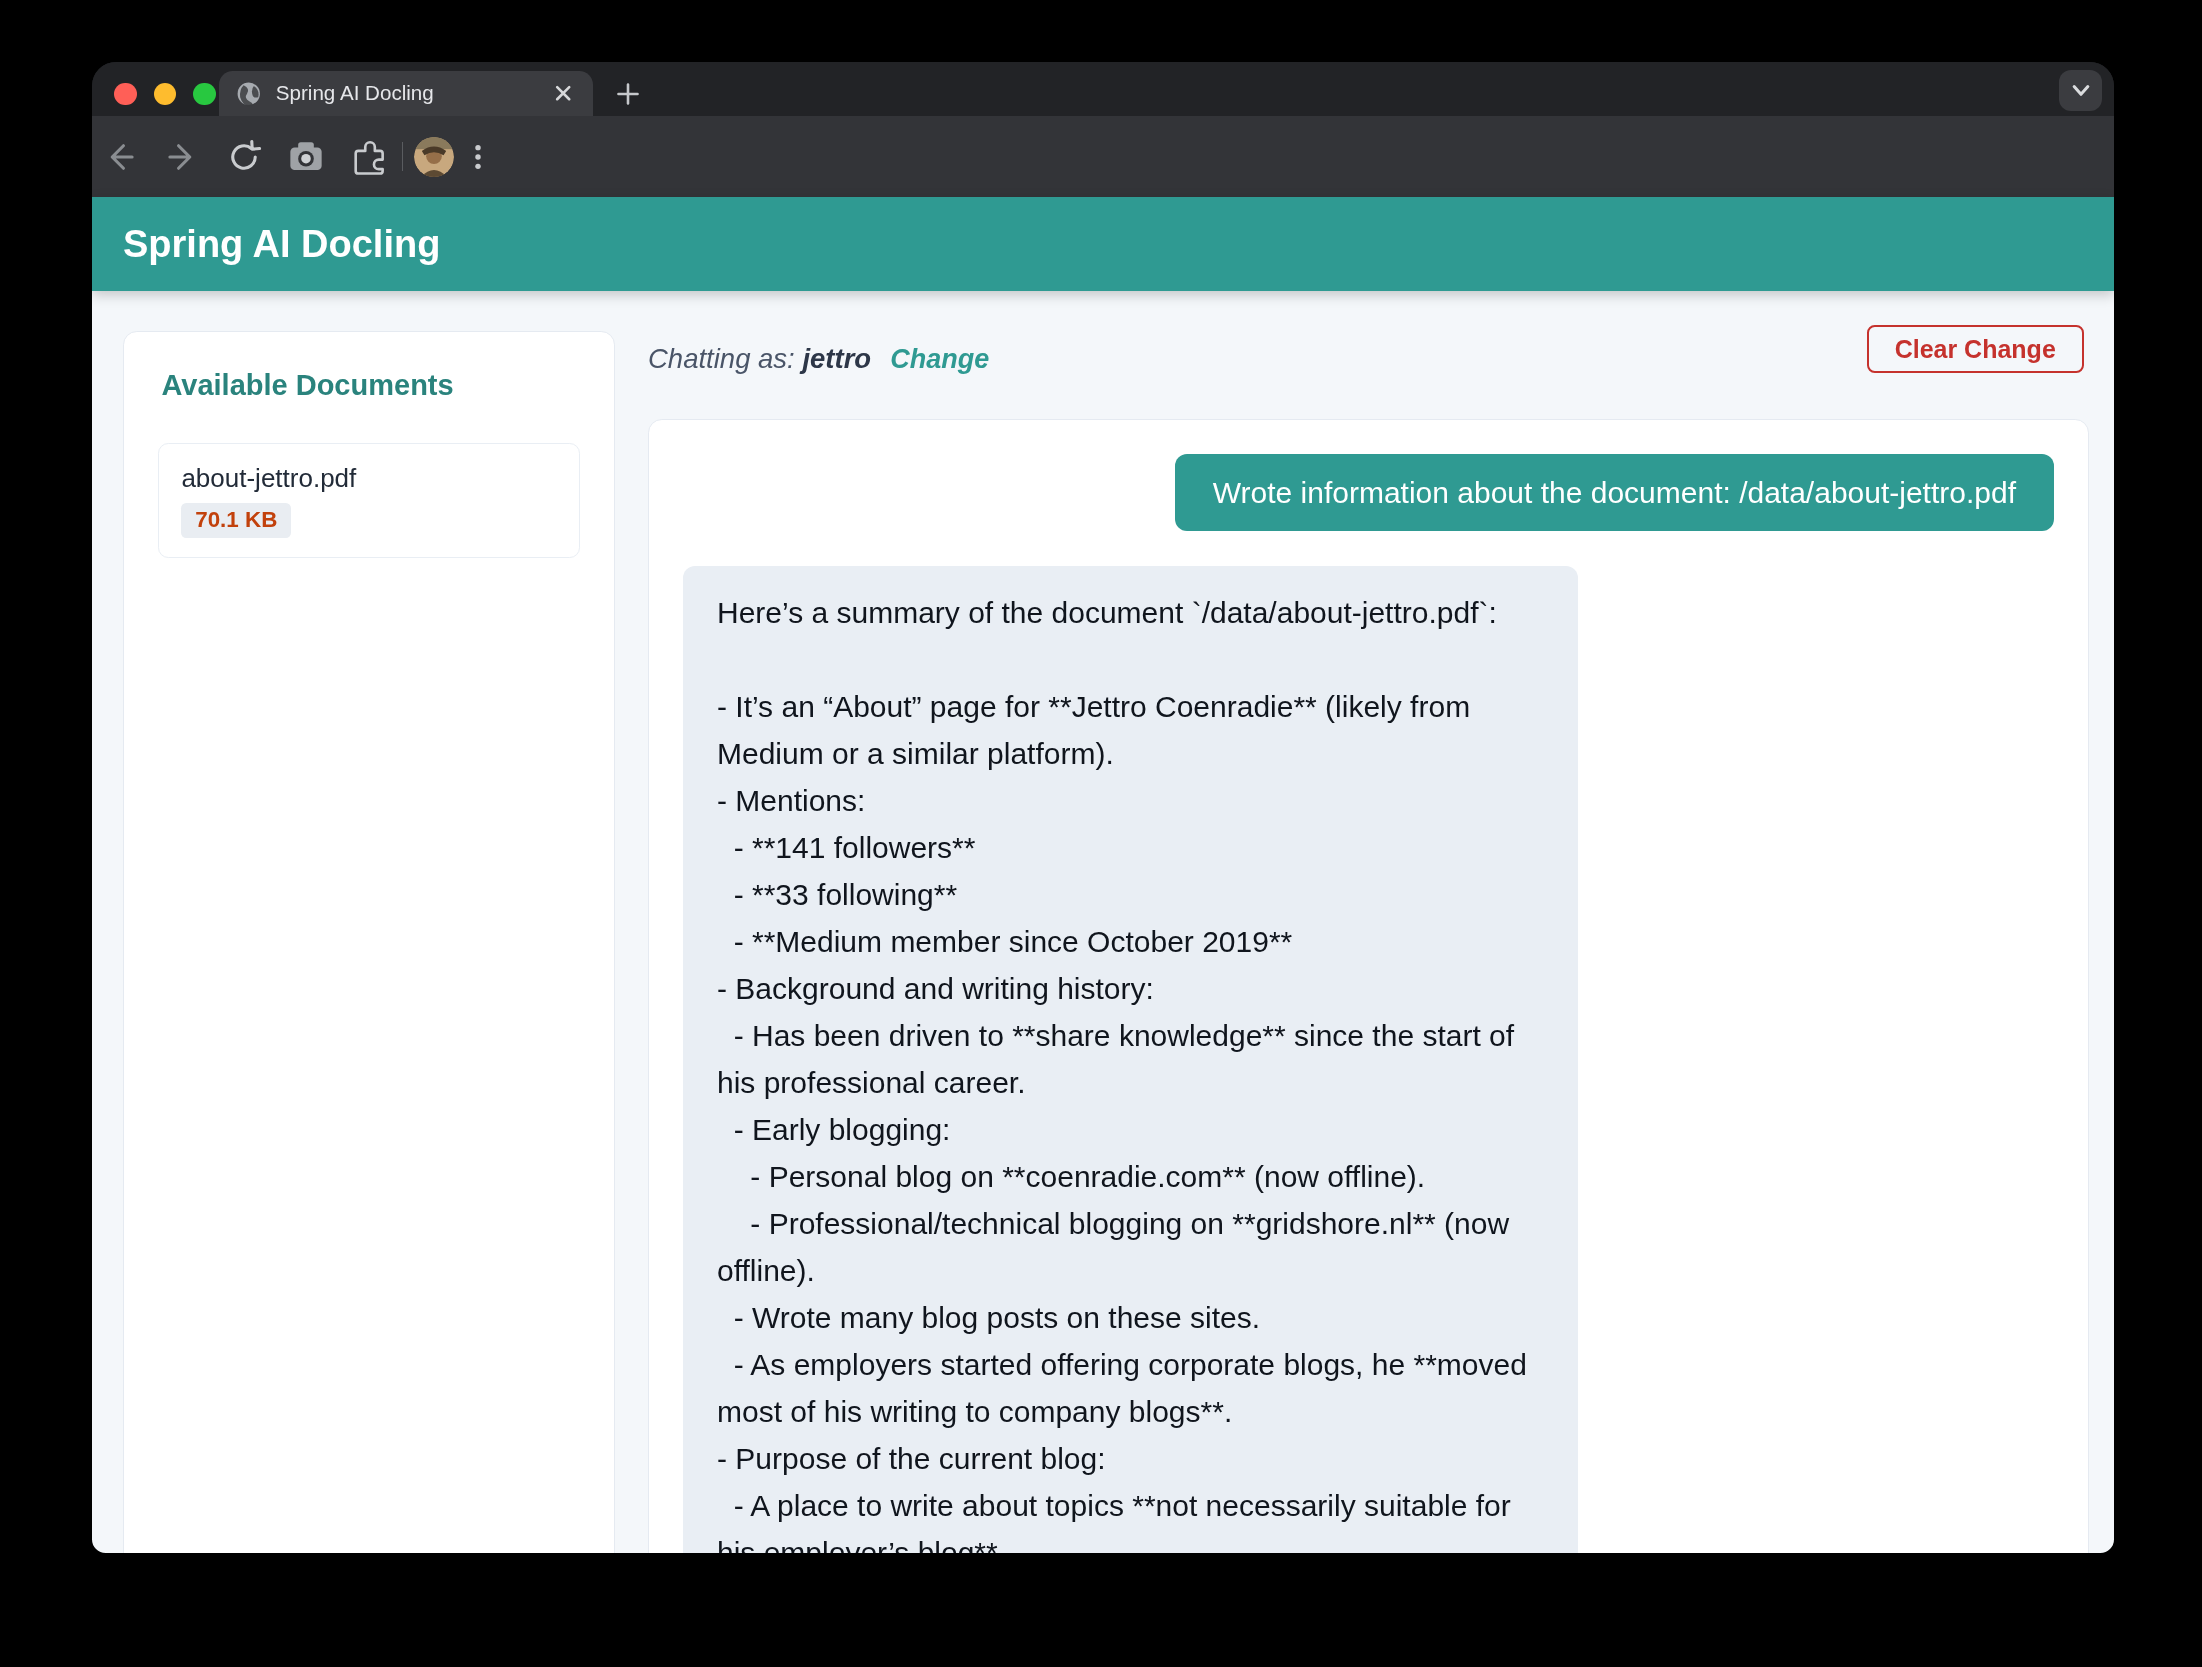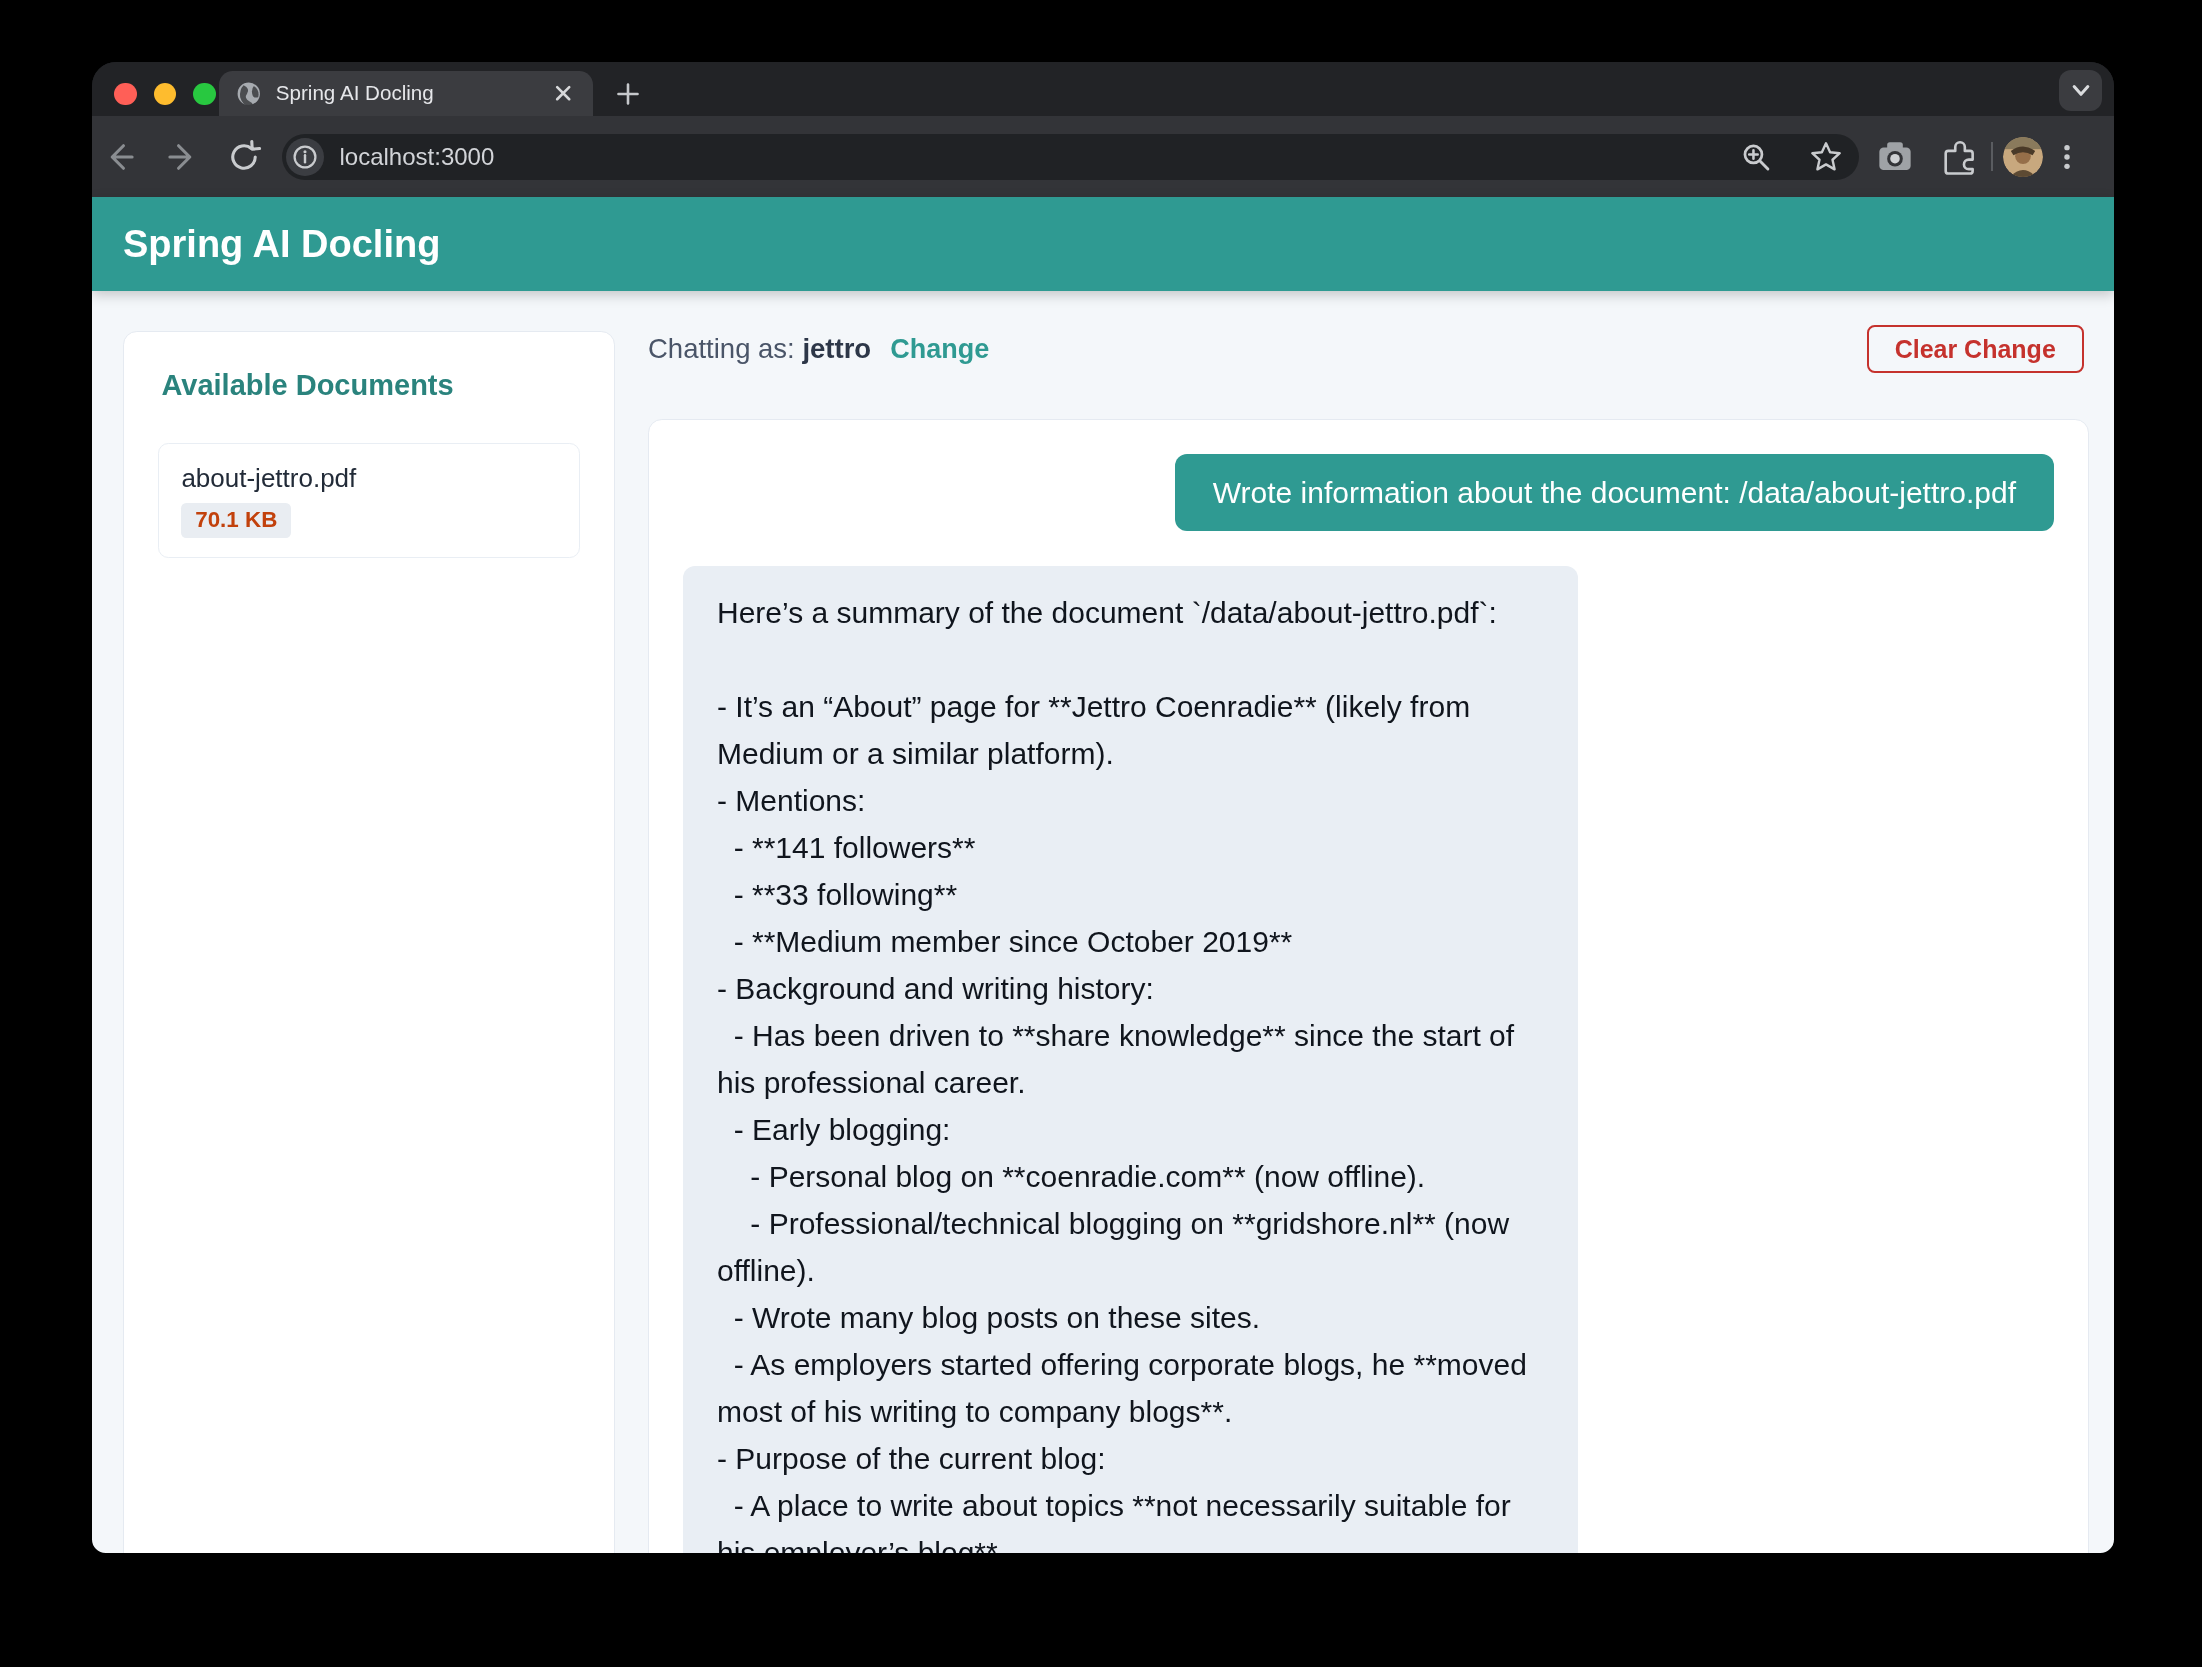--- a/index.html
+++ b/index.html
@@ -57,21 +57,21 @@
   .sidebar-card{ position:absolute; left:31px; top:40px; width:492px; bottom:-26px;
                  background:#fff; border:1.7px solid #e5eaf1; border-radius:13.8px; padding:34px; }
   .side-heading{ font-size:29px; font-weight:bold; color:var(--accent-teal-dark); margin:3.4px 0 0 3.4px; }
   .doc-card{ margin-top:41px; border:1.7px solid #e9eef4; border-radius:10.3px; padding:19px 22.4px; }
   .doc-name{ font-size:26px; color:#222b38; }
   .doc-badge{ display:inline-block; margin-top:8.6px; background:#e9edf2; border-radius:5.2px;
               padding:4.3px 13.8px; font-size:22.4px; font-weight:bold; color:#c2410c; }
 
   .main{ position:absolute; left:556px; right:25px; top:0; bottom:0; }
   .chat-topbar{ position:absolute; left:0; right:0; top:34px; height:48px; }
-  .chatting{ font-size:27.5px; color:#4a5568; line-height:48px; }
+  .chatting{ font-size:27.5px; color:#4a5568; line-height:68px;font-style:italic; }
   .chatting b{ color:#2d3748; }
   .change-link{ color:var(--accent-teal); font-size:27px; font-weight:600; margin-left:19px; cursor:pointer; }
   .clear-btn{ position:absolute; right:5.2px; top:0; height:48px; padding:0 26px;
               border:2.6px solid var(--danger-red); border-radius:7.7px; background:transparent;
               color:var(--danger-red); font-family:"Liberation Sans",sans-serif;
               font-size:25px; font-weight:bold; }
 
   .chat-card{ position:absolute; left:0; right:0; top:128px; bottom:-69px; background:#fff;
               border:1.7px solid #e5eaf1; border-radius:13.8px; padding:34px; overflow:hidden; }
   .row-user{ display:flex; justify-content:flex-end; }
@@ -135,44 +135,20 @@
         <path d="M18 9 L31 22 L18 35 M31 22 H8" stroke="#8a8d91" stroke-width="3.6" fill="none" stroke-linecap="round" stroke-linejoin="round"></path>
       </svg>
     </div>
     <div class="icon-btn">
       <svg width="38" height="38" viewBox="0 0 44 44">
         <path d="M35 22 a13 13 0 1 1 -4.5 -9.8" stroke="#c9cbce" stroke-width="3.6" fill="none" stroke-linecap="round"></path>
         <path d="M31 4 L31.5 13 L40 12.2" stroke="#c9cbce" stroke-width="3.6" fill="none" stroke-linecap="round" stroke-linejoin="round"></path>
       </svg>
     </div>
 
-    <div class="omnibox">
-      <span class="site-info">
-        <svg width="26" height="26" viewBox="0 0 30 30">
-          <circle cx="15" cy="15" r="12" stroke="#c9cbce" stroke-width="2.6" fill="none"></circle>
-          <path d="M15 13 V21" stroke="#c9cbce" stroke-width="2.8" stroke-linecap="round"></path>
-          <circle cx="15" cy="9" r="1.8" fill="#c9cbce"></circle>
-        </svg>
-      </span>
-      <span class="url">localhost:3000</span>
-      <span class="omni-icons">
-        <span class="icon-btn">
-          <svg width="34" height="34" viewBox="0 0 40 40">
-            <circle cx="17" cy="17" r="10" stroke="#c9cbce" stroke-width="3.2" fill="none"></circle>
-            <path d="M17 12 V22 M12 17 H22" stroke="#c9cbce" stroke-width="3" stroke-linecap="round"></path>
-            <path d="M25 25 L34 34" stroke="#c9cbce" stroke-width="3.4" stroke-linecap="round"></path>
-          </svg>
-        </span>
-        <span class="icon-btn">
-          <svg width="36" height="36" viewBox="0 0 42 42">
-            <path d="M21 5 L25.8 15.4 L37 16.6 L28.6 24.2 L31 35.4 L21 29.6 L11 35.4 L13.4 24.2 L5 16.6 L16.2 15.4 Z" stroke="#c9cbce" stroke-width="2.8" fill="none" stroke-linejoin="round"></path>
-          </svg>
-        </span>
-      </span>
-    </div>
 
     <div class="icon-btn">
       <svg width="40" height="40" viewBox="0 0 46 46">
         <rect x="5" y="12" width="36" height="26" rx="5" fill="#9fa2a6"></rect>
         <rect x="14" y="6" width="18" height="9" rx="3" fill="#9fa2a6"></rect>
         <circle cx="23" cy="25" r="9" fill="#333438"></circle>
         <circle cx="23" cy="25" r="5.5" fill="#cfd1d4"></circle>
       </svg>
     </div>
     <div class="icon-btn">

